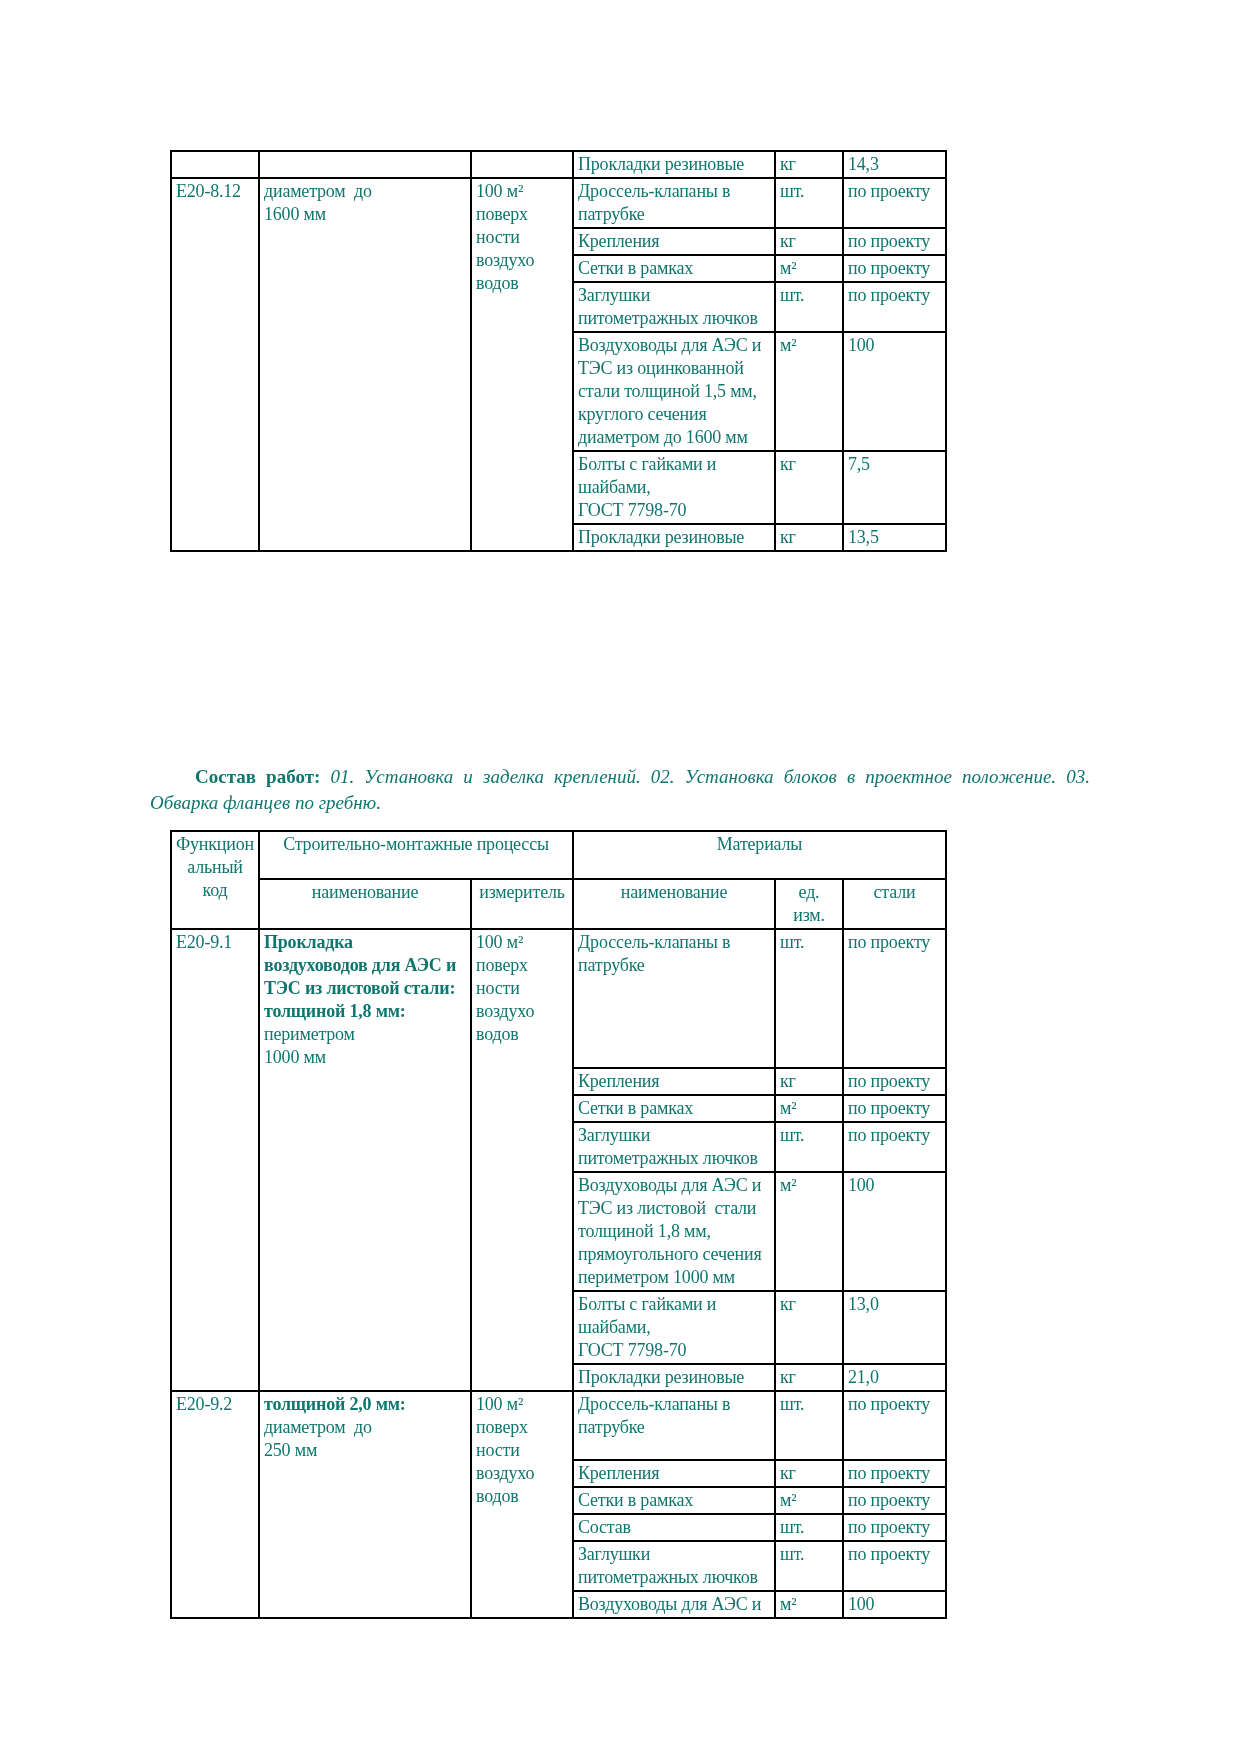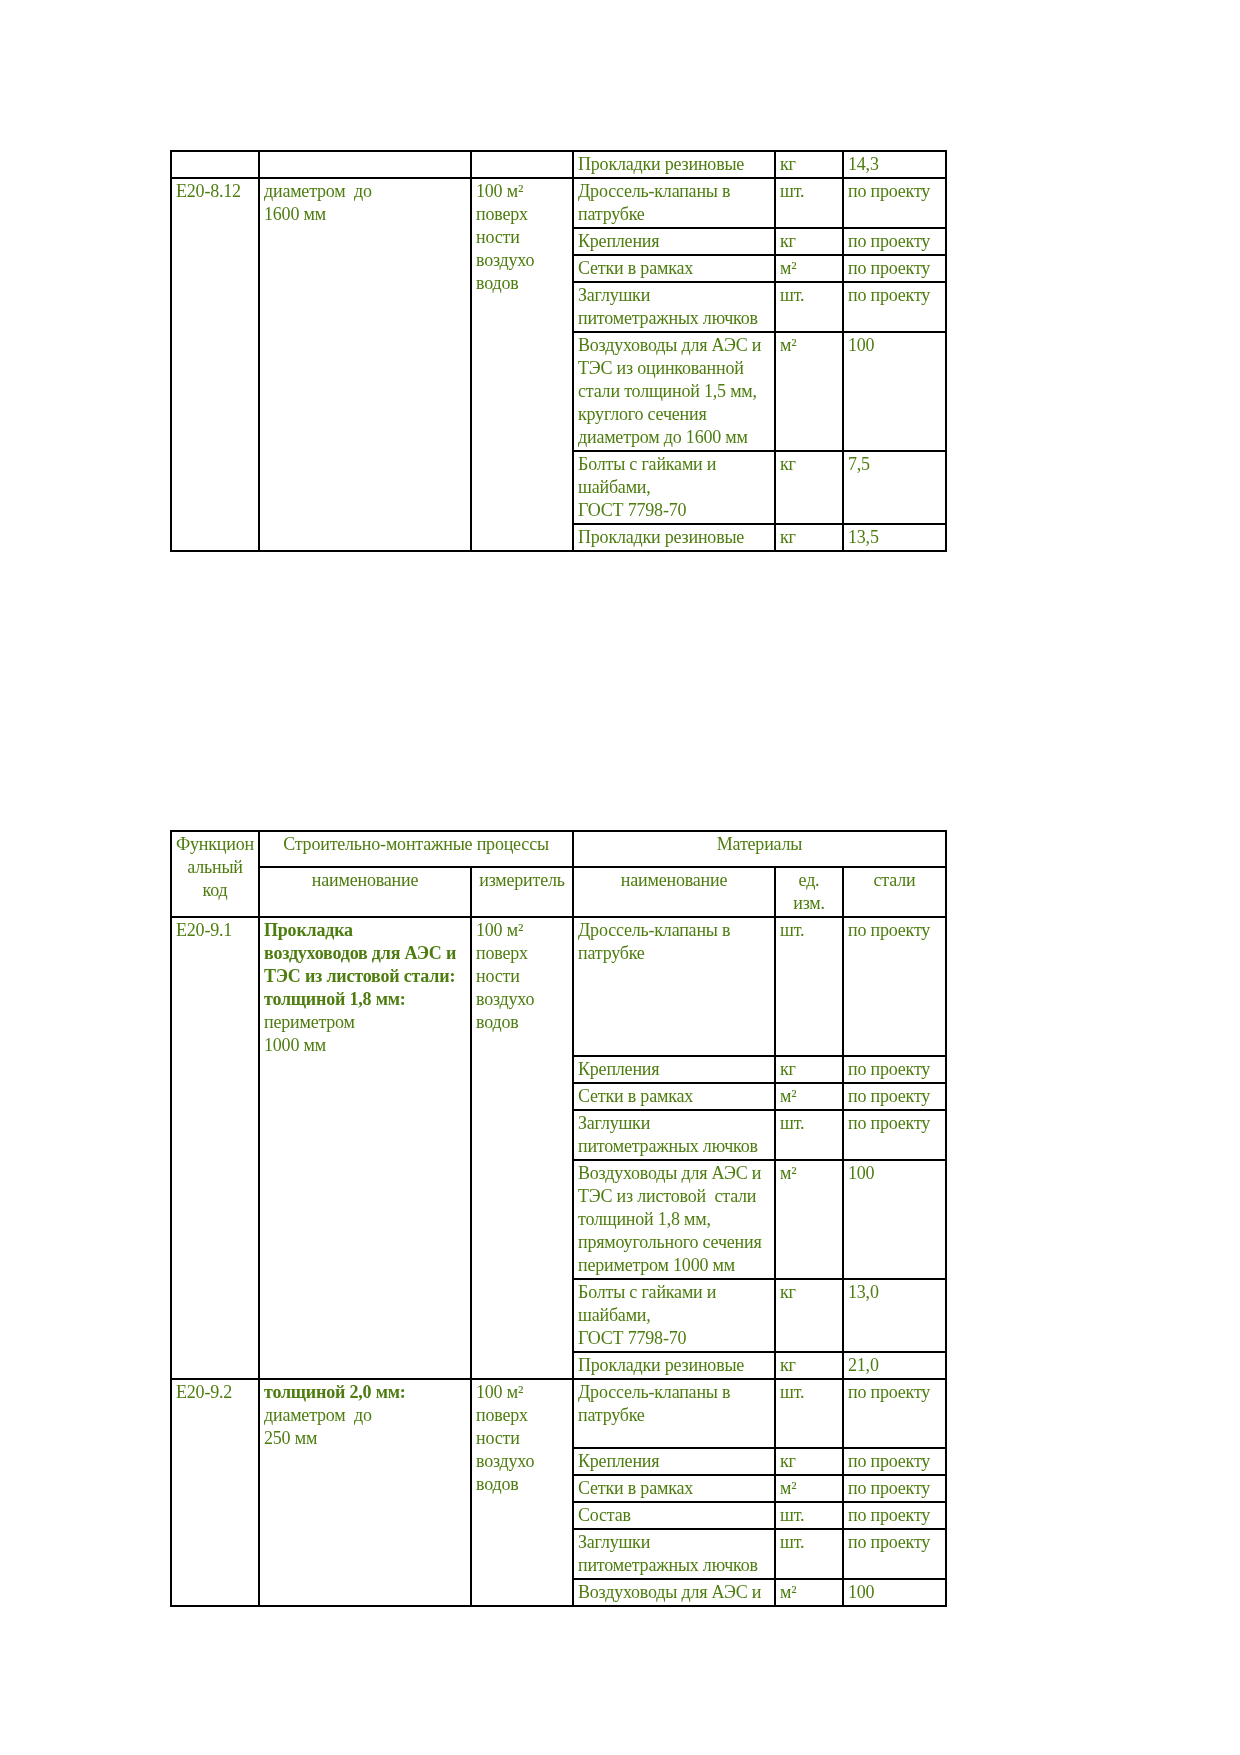--- a/index.html
+++ b/index.html
@@ -1,17 +1,17 @@
 <!DOCTYPE html>
 <html><head>
 <meta charset="utf-8">
 <style>
   html,body{margin:0;padding:0;background:#fff;}
   .page{position:relative;width:1240px;height:1755px;background:#ffffff;
-        font-family:"Liberation Serif","DejaVu Serif",serif;color:#4d7c0f;}
+        font-family:"Liberation Serif","DejaVu Serif",serif;color:#0f766e;}
 
   table.t{border-collapse:collapse;table-layout:fixed;}
   table.t td{border:2px solid #000;vertical-align:top;
              font-size:18px;line-height:23px;padding:1px 4px;
              white-space:pre;overflow:hidden;letter-spacing:-0.2px;}
   td.code{padding-left:6px;}
   td.ctr{}
   td.hd{text-align:center;vertical-align:middle;white-space:pre-line;}
   td.hd-top{vertical-align:top;padding-top:8px;}
   .b{font-weight:bold;}
@@ -99,32 +99,36 @@
       <td class="ctr">7,5</td>
     </tr>
     <tr style="height:25px">
       <td>Прокладки резиновые</td>
       <td class="ctr">кг</td>
       <td class="ctr">13,5</td>
     </tr>
   </tbody>
     </table>
 
+  <div class="works">
+    <span class="b">Состав работ:</span>
+    <span class="i">01. Установка и заделка креплений. 02. Установка блоков в проектное положение. 03. Обварка фланцев по гребню.</span>
+  </div>
 
   <table class="t tbl2">
     <colgroup>
       <col style="width:88px">
         <col style="width:212px">
         <col style="width:102px">
       <col style="width:202px">
         <col style="width:68px">
         <col style="width:103px">
     </colgroup>
     <tbody>
-        <tr style="height:36px">
+        <tr style="height:48px">
       <td class="hd hd-top" rowspan="2">Функцион
 альный
 код</td>
       <td class="hd" colspan="2">Строительно-монтажные процессы</td>
       <td class="hd" colspan="3">Материалы</td>
     </tr>
     <tr style="height:50px">
       <td class="hd">наименование</td>
       <td class="hd">измеритель</td>
       <td class="hd">наименование</td>

